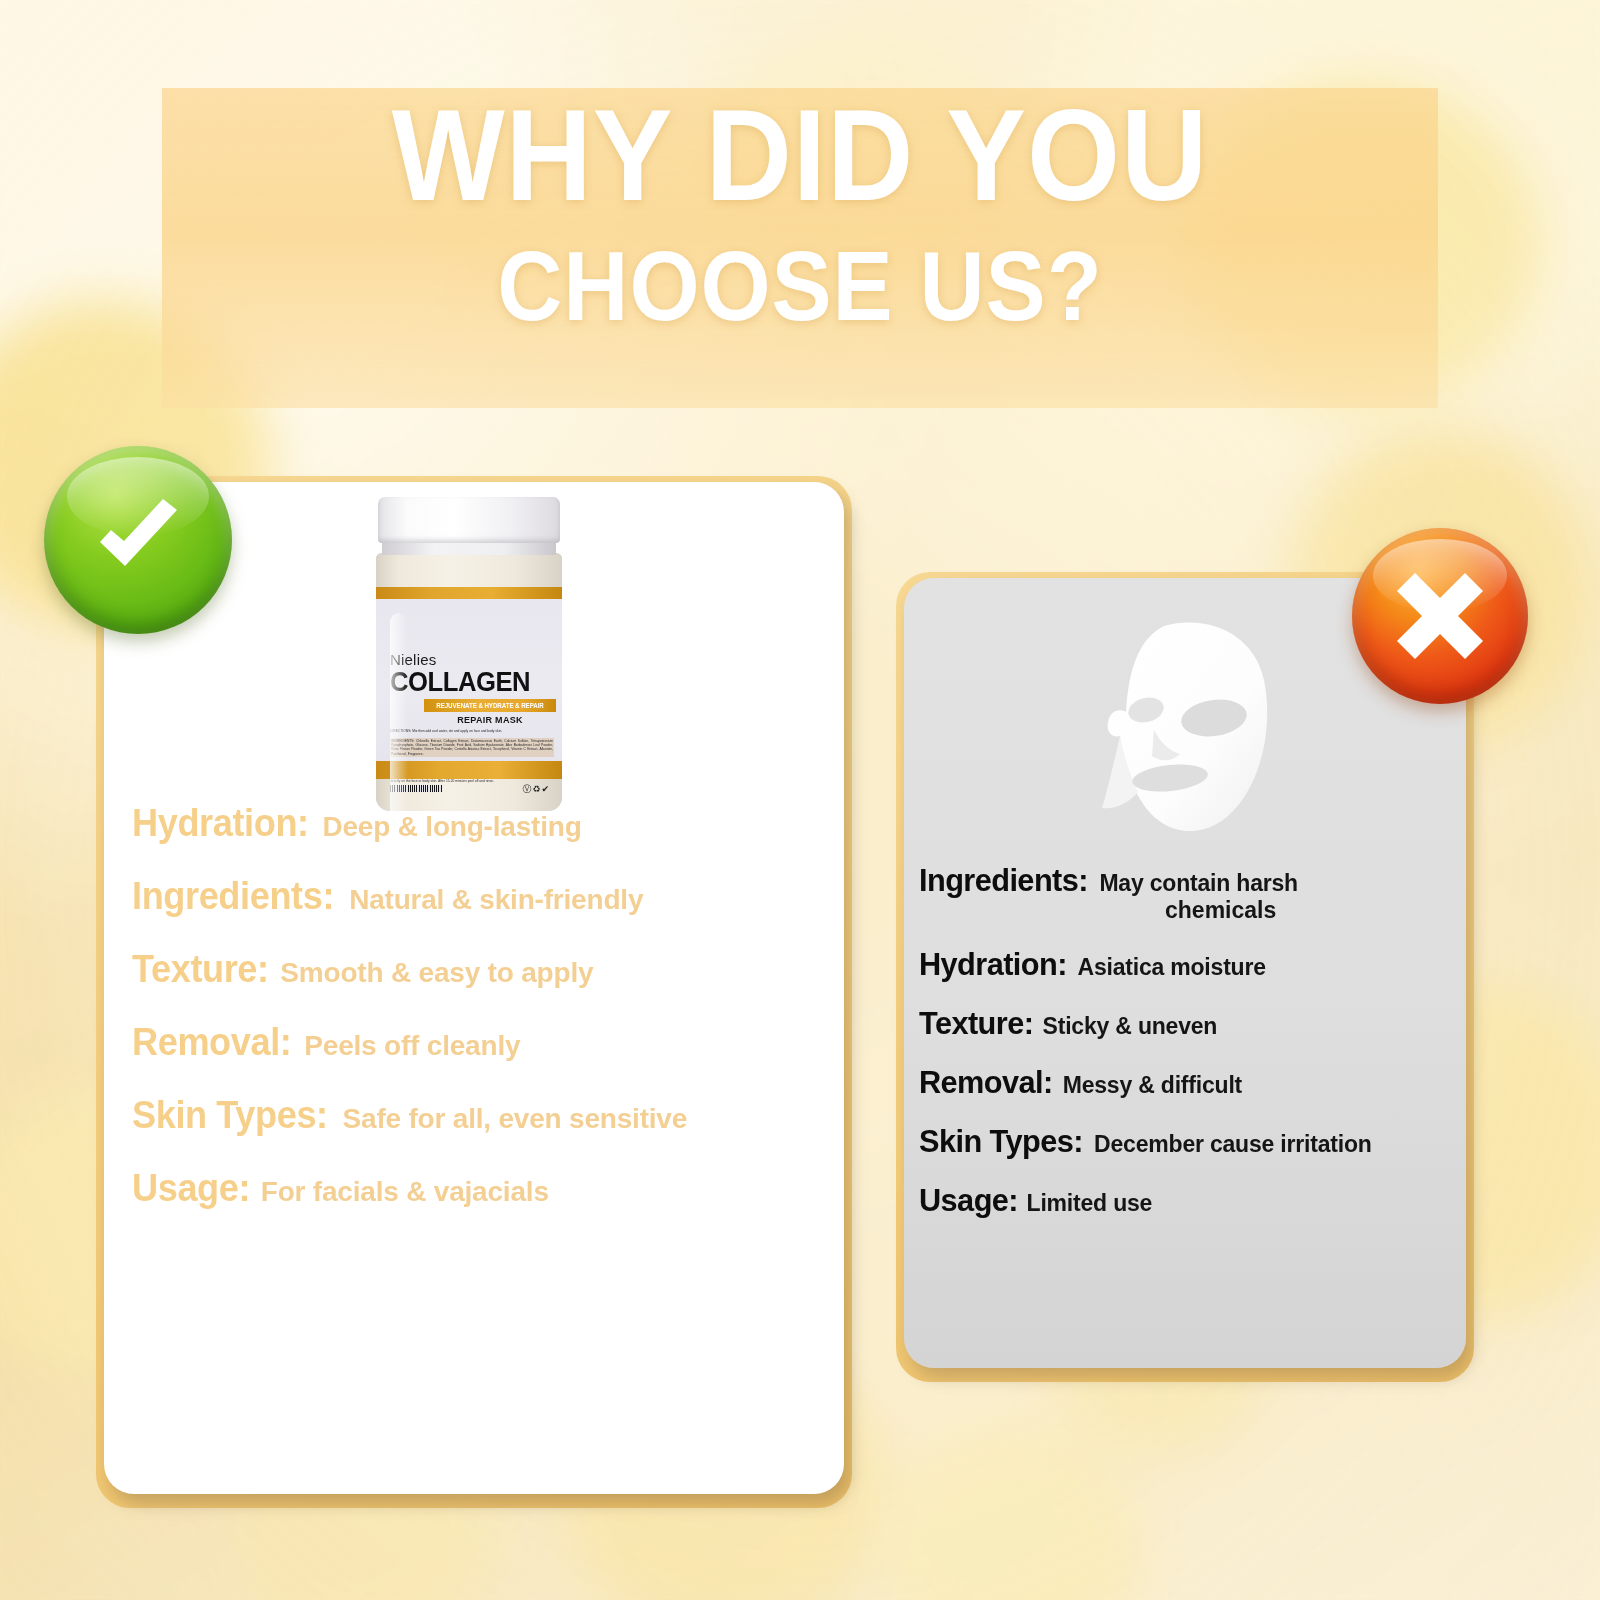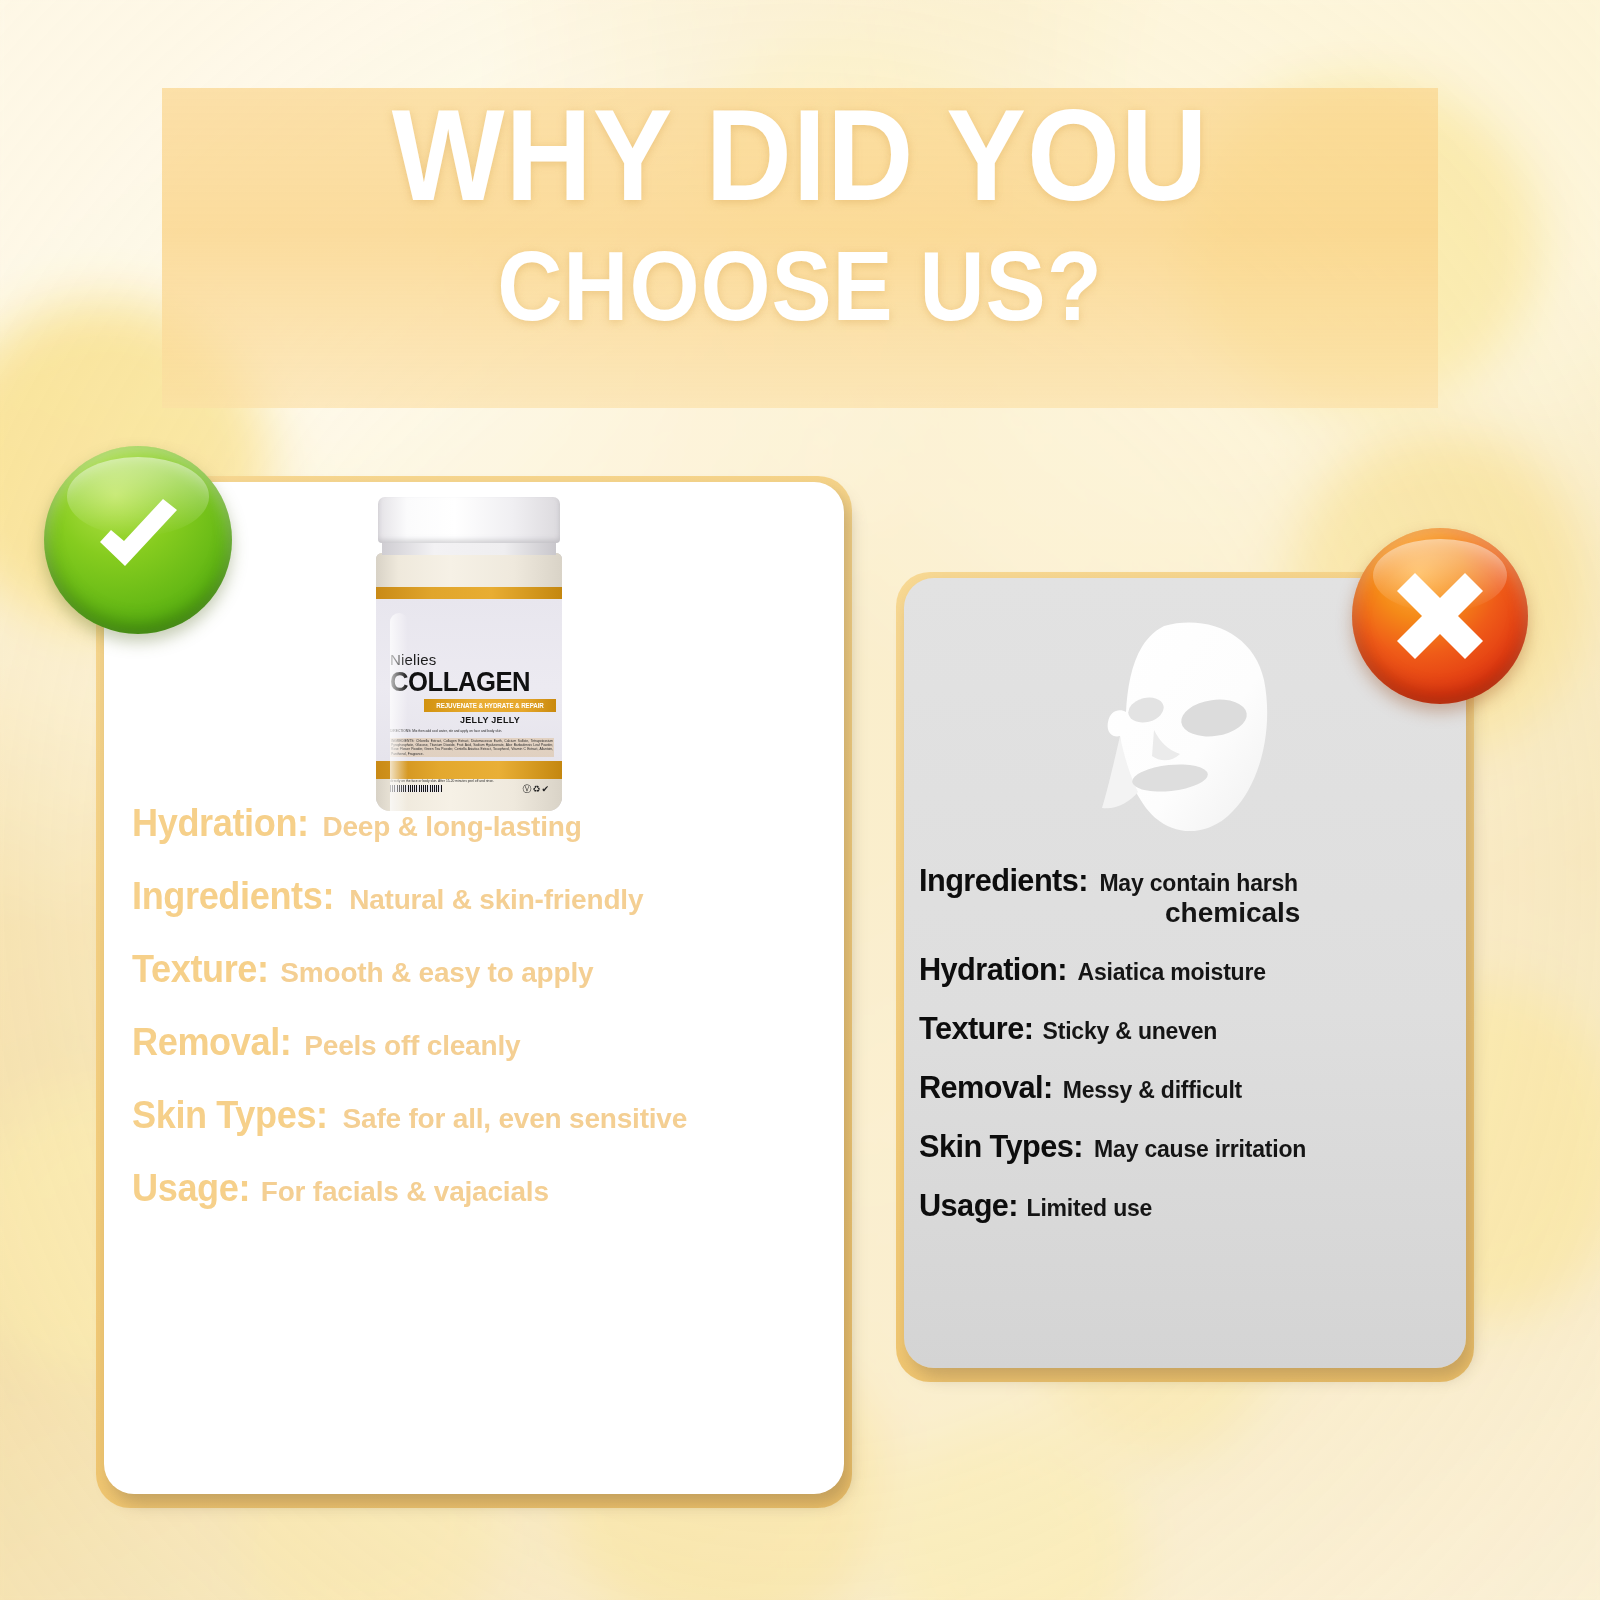--- a/index.html
+++ b/index.html
@@ -125,21 +125,21 @@
   .pro-value{font-size:28px;font-weight:700;color:#f4cf93;letter-spacing:-.2px;
     display:inline;vertical-align:baseline;}
   .pro-value-2{font-size:28px;font-weight:700;color:#f4cf93;display:block;margin-left:218px;margin-top:2px;}
 
   .con-list{position:absolute;left:919px;top:862px;width:520px;}
   .con-row{margin-bottom:22px;}
   .con-label{font-size:32px;font-weight:700;color:#0d0d0d;letter-spacing:-.6px;
     transform:scaleX(.96);transform-origin:left;display:inline-block;vertical-align:baseline;}
   .con-value{font-size:23px;font-weight:700;color:#151515;letter-spacing:-.2px;
     display:inline;vertical-align:baseline;}
-  .con-value-2{font-size:28px;font-weight:700;color:#151515;display:block;margin-left:246px;margin-top:-2px;}
+  .con-value-2{font-size:23px;font-weight:700;color:#151515;display:block;margin-left:246px;margin-top:-2px;}
 </style>
 </head>
 <body>
 
 <div id="stage">
 
   <div class="bg-base"></div>
   <div class="blob b1"></div>
   <div class="blob b2"></div>
   <div class="blob b3"></div>
@@ -166,21 +166,21 @@
   <div class="jar">
     <div class="jar-body">
       <div class="gel"></div>
       <div class="band-top"></div>
       <div class="label-area">
         <div class="brand">Nielies</div>
         <div class="collagen">COLLAGEN</div>
         <div class="ribbon">
           <span>REJUVENATE &amp; HYDRATE &amp; REPAIR</span>
         </div>
-        <div class="jelly">JELLY JELLY</div>
+        <div class="jelly">REPAIR MASK</div>
         <div class="fine f1">DIRECTIONS: Mix then add cool water, stir and apply on face and body skin.</div>
         <div class="fine f2">INGREDIENTS: Chlorella Extract, Collagen Extract, Diatomaceous Earth, Calcium Sulfate, Tetrapotassium Pyrophosphate, Glucose, Titanium Dioxide, Fruit Acid, Sodium Hyaluronate, Aloe Barbadensis Leaf Powder, Rose Flower Powder, Green Tea Powder, Centella Asiatica Extract, Tocopherol, Vitamin C Extract, Allantoin, Panthenol, Fragrance.</div>
         <div class="fine f3">CAUTION: For external use only. Avoid contact with eyes. Discontinue use if irritation occurs. Do not ingest. Keep out of reach of children. Store in a cool, dry place.</div>
         <div class="fine f4">DIRECTION: Mix the jelly mask powder with the jelly bowl and purified water, stir it to paste for face and apply directly on the face or body skin. After 15-20 minutes peel off and rinse.</div>
         <div class="barcode"></div>
         <div class="recycle">Ⓥ♻✔</div>
       </div>
       <div class="band-bottom"></div>
       <div class="jar-shine"></div>
     </div>
@@ -263,21 +263,21 @@
     <div class="con-row">
       <span class="con-label">Texture:</span>
       <span class="con-value">Sticky &amp; uneven</span>
     </div>
     <div class="con-row">
       <span class="con-label">Removal:</span>
       <span class="con-value">Messy &amp; difficult</span>
     </div>
     <div class="con-row">
       <span class="con-label">Skin Types:</span>
-      <span class="con-value">May cause irritation</span>
+      <span class="con-value">December cause irritation</span>
     </div>
     <div class="con-row">
       <span class="con-label">Usage:</span>
       <span class="con-value">Limited use</span>
     </div>
   </div>
 
 </div>
 
 </body></html>

